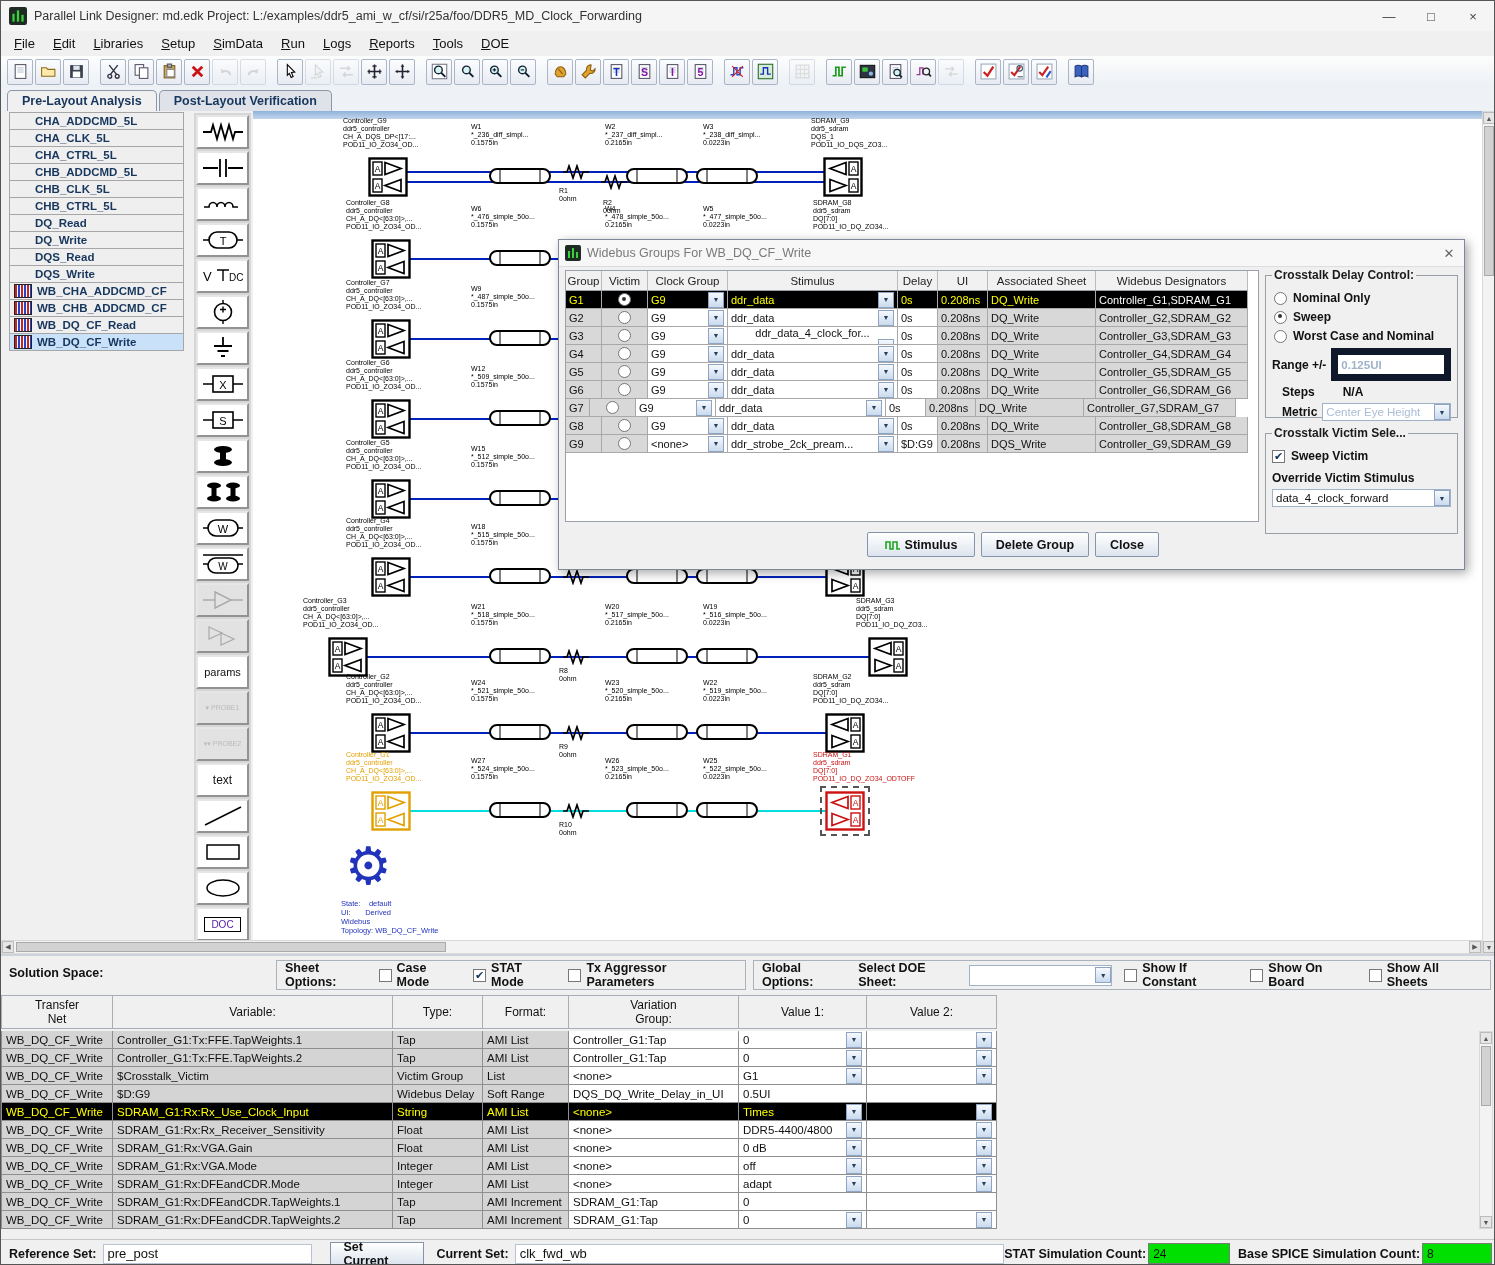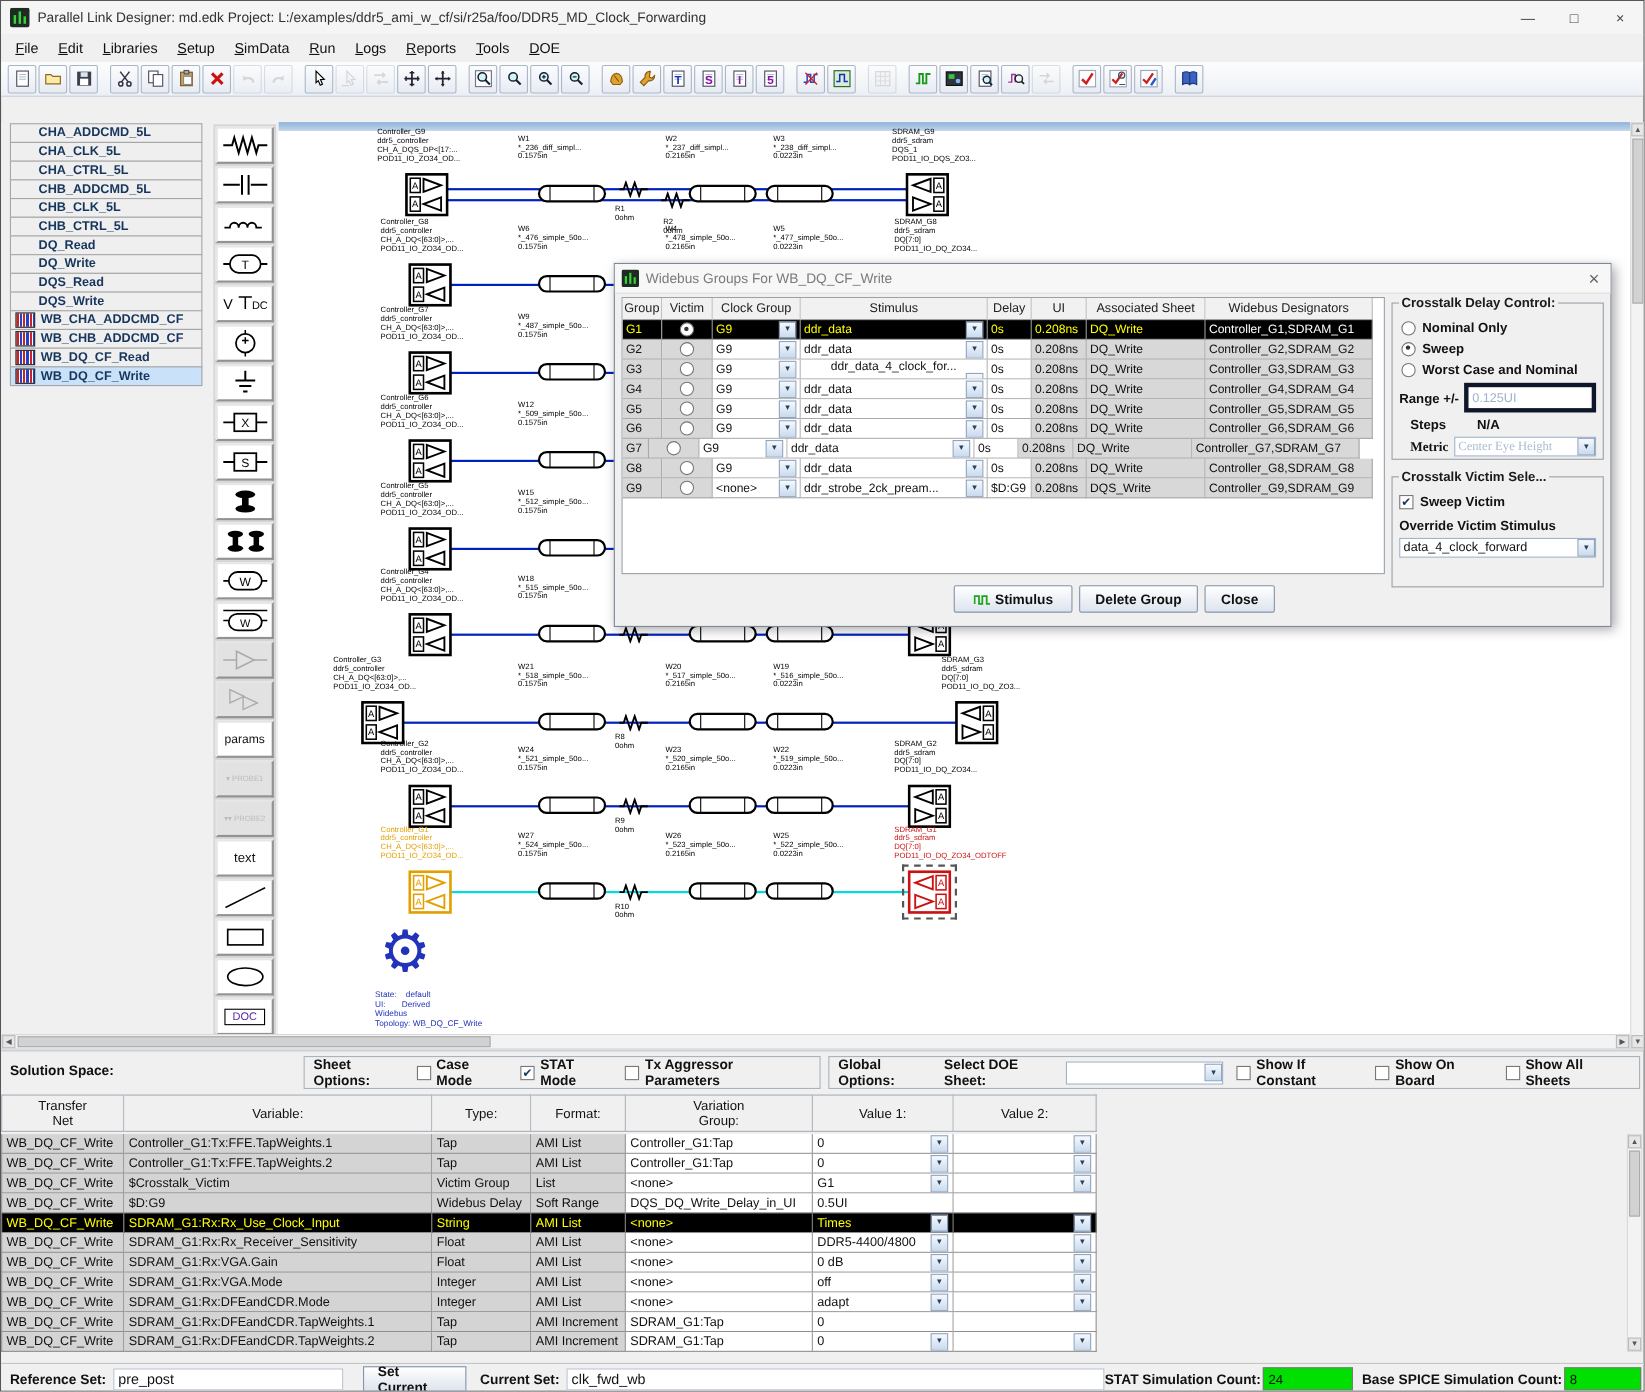--- a/index.html
+++ b/index.html
@@ -67,21 +67,21 @@
   .dd{width:16px;height:16px;margin-left:auto;background:linear-gradient(#f6f9fd,#c9daee);border:1px solid #8fa4c0;display:flex;align-items:center;justify-content:center;font-size:7px;color:#27405e;box-sizing:border-box;flex:none;}
   .radio{width:11px;height:11px;border-radius:50%;border:1px solid #767676;background:#fff;margin:auto;position:relative;flex:none;}
   .radio.on::after{content:"";position:absolute;left:2.5px;top:2.5px;width:4px;height:4px;border-radius:50%;background:#333;}
   .dlg-right{position:absolute;left:706px;top:28px;width:193px;height:268px;}
   fieldset{border:1px solid #9aa0a8;margin:0 0 8px 0;padding:4px 6px 6px 6px;}
   legend{font-weight:bold;font-size:12px;color:#1a1a1a;padding:0 2px;}
   .radio-row{display:flex;align-items:center;margin:5px 0;}
   .radio-row .radio{margin:0 6px 0 2px;}
   .radio-row span.lbl{font-weight:bold;font-size:12px;}
   .form-row{display:flex;align-items:center;margin:4px 0;font-weight:bold;font-size:12px;}
-  .inputbox{flex:1;height:17px;background:#fff;border:4px solid #0f172a;margin-left:5px;font-weight:normal;color:#9fb2c8;font-size:11.5px;padding:1px 3px;display:flex;align-items:center;}
+  .inputbox{flex:1;height:17px;background:#fff;border:7px solid #0f172a;margin-left:5px;font-weight:bold;color:#9fb2c8;font-size:11.5px;padding:1px 3px;display:flex;align-items:center;}
   .selectbox{flex:1;height:18px;background:#fff;border:1px solid #9fb2c8;margin-left:5px;display:flex;align-items:center;font-weight:normal;font-size:11.5px;padding-left:3px;box-sizing:border-box;}
   .selectbox.disabled{color:#a8bdd4;}
   .cb{width:13px;height:13px;border:1px solid #777;background:#fff;display:inline-flex;align-items:center;justify-content:center;font-size:11px;color:#14335c;flex:none;box-sizing:border-box;}
   .dlg-buttons{position:absolute;left:0;top:292px;width:905px;height:26px;}
   .btn{position:absolute;height:23px;background:linear-gradient(#ffffff,#dde4ee);border:1px solid #8494ac;border-radius:2px;font-weight:bold;font-size:12.5px;display:flex;align-items:center;justify-content:center;color:#111;}
   
   #solution{position:absolute;left:0;top:953px;width:1495px;height:285px;background:#f0f0f0;border-top:2px solid #cdd3da;}
   .sol-label{position:absolute;left:8px;top:10px;font-weight:bold;font-size:12.5px;}
   .optbox{position:absolute;top:4px;height:28px;border:1px solid #aab2bc;display:flex;align-items:center;background:#f0f0f0;}
   .optbox .blbl{font-weight:bold;font-size:12.5px;margin:0 8px;}
@@ -368,20 +368,24 @@
           <path d="M9 13l4-6 1.6 1.2-4 6z" fill="#2a56c8"></path>
         </svg>
       </span>
       <span class="tsep"></span>
       <span class="tbtn">
         <svg viewBox="0 0 16 16" width="17" height="17">
           <path d="M2 3c2-1.2 4-1.2 6 0v10c-2-1.2-4-1.2-6 0zM14 3c-2-1.2-4-1.2-6 0v10c2-1.2 4-1.2 6 0z" fill="#3a62c0" stroke="#1c3a7a"></path>
         </svg>
       </span>
     </div>
+  <div class="tabrow" id="tabrow">
+      <span class="tab active">Pre-Layout Analysis</span>
+      <span class="tab">Post-Layout Verification</span>
+    </div>
 
   <div id="main">
     <div id="netlist">
         <div class="nlitem">
           <span class="pad"></span>
           <span>CHA_ADDCMD_5L</span>
         </div>
         <div class="nlitem">
           <span class="pad"></span>
           <span>CHA_CLK_5L</span>
@@ -1216,21 +1220,21 @@
             <span class="lbl">Worst Case and Nominal</span>
           </div>
         <div class="form-row">
             <span>Range +/-</span>
           <span class="inputbox">0.125UI</span>
           </div>
         <div class="form-row" style="padding-left:10px;">
             <span>Steps</span>
           <span style="margin-left:28px;">N/A</span>
           </div>
-        <div class="form-row" style="padding-left:10px;font-family:Liberation Serif, serif;">
+        <div class="form-row" style="padding-left:10px;">
             <span>Metric</span>
           <span class="selectbox disabled">
               <span>Center Eye Height</span>
               <span class="dd">▼</span>
             </span>
           </div>
       </fieldset>
       <fieldset style="height:96px;">
         <legend>Crosstalk Victim Sele...</legend>
         <div class="radio-row">

